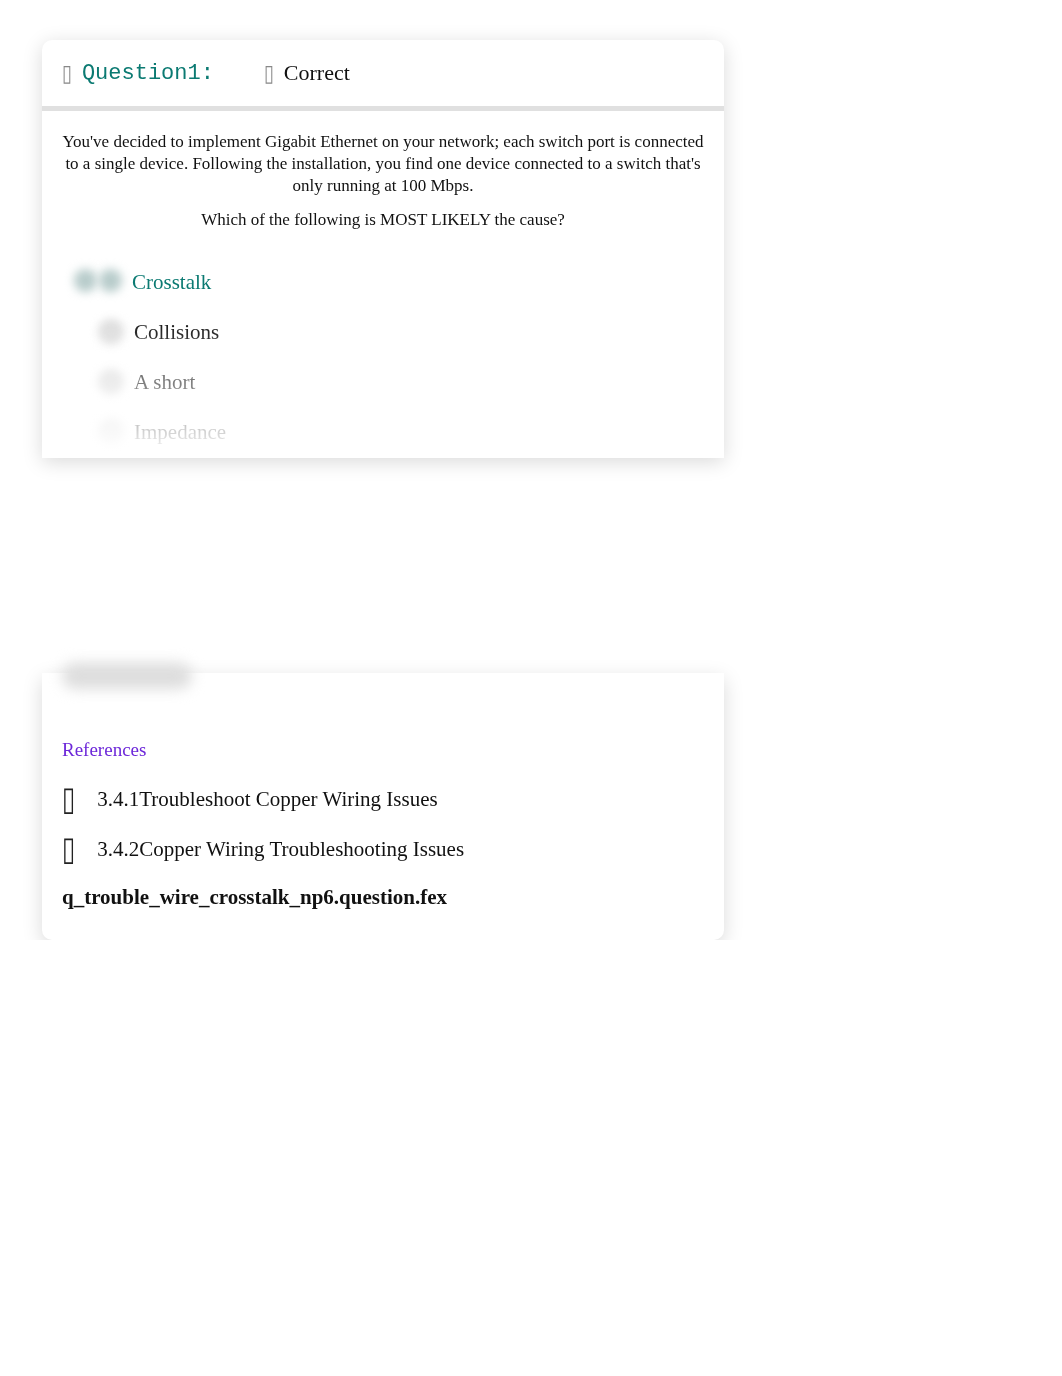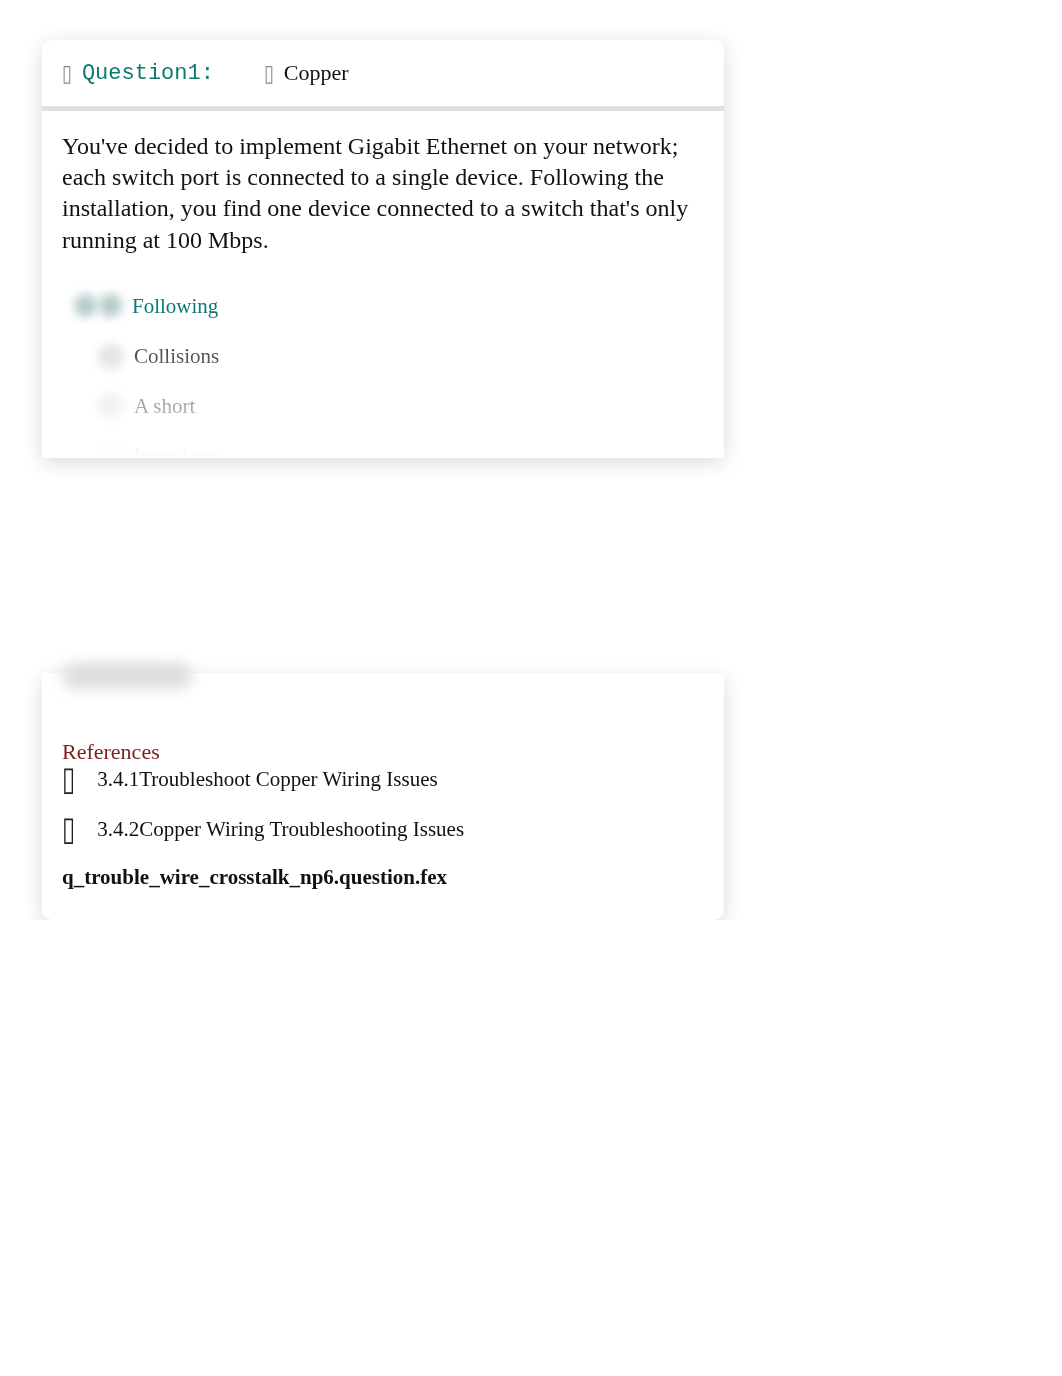--- a/index.html
+++ b/index.html
@@ -47,23 +47,24 @@
     }
     .status-label {
       color: #111;
       font-size: 22px;
     }
     .body-content {
       padding: 20px 20px 10px 20px;
     }
     .question-text {
       color: #111;
-      font-size: 24px;
+      font-size: 17px;
       line-height: 1.3;
       margin-bottom: 12px;
+      text-align: center;
     }
     .answers {
       margin-top: 38px;
       margin-left: 12px;
     }
     .answer-row {
       display: flex;
       align-items: center;
       gap: 10px;
       margin-bottom: 24px;
@@ -129,22 +130,23 @@
       width: 130px;
       height: 26px;
       border-radius: 14px;
       background: #ddd;
       filter: blur(7px);
       margin: 0 0 40px 0;
       position: relative;
       top: -10px;
     }
     .references-title {
-      color: #7f1d1d;
-      font-size: 22px;
+      color: #6d28d9;
+      font-size: 19px;
+      margin-bottom: 24px;
     }
     .ref-row {
       display: flex;
       align-items: center;
       gap: 22px;
       margin-bottom: 22px;
       font-size: 21px;
       color: #111;
     }
     .ref-icon {
@@ -164,34 +166,35 @@
 <body>
 
 <div class="card card-top">
   <div class="header-row">
     <div class="header-item">
       <span class="icon-placeholder">▯</span>
       <span class="question-label">Question1:</span>
     </div>
     <div class="header-item">
       <span class="icon-placeholder">▯</span>
-      <span class="status-label">Copper</span>
+      <span class="status-label">Correct</span>
     </div>
   </div>
 
   <div class="body-content">
     <p class="question-text">You've decided to implement Gigabit Ethernet on your network; each switch port is connected to a single device. Following the installation, you find one device connected to a switch that's only running at 100 Mbps.</p>
+    <p class="question-text">Which of the following is MOST LIKELY the cause?</p>
 
     <div class="answers">
       <div class="answer-row">
         <span class="blur-double">
           <span class="dot"></span>
             <span class="dot"></span>
         </span>
-        <span class="answer-text correct">Following</span>
+        <span class="answer-text correct">Crosstalk</span>
       </div>
       <div class="answer-row single-indent">
         <span class="blur-dot"></span>
         <span class="answer-text">Collisions</span>
       </div>
       <div class="answer-row single-indent">
         <span class="blur-dot"></span>
         <span class="answer-text">A short</span>
       </div>
       <div class="answer-row single-indent">

